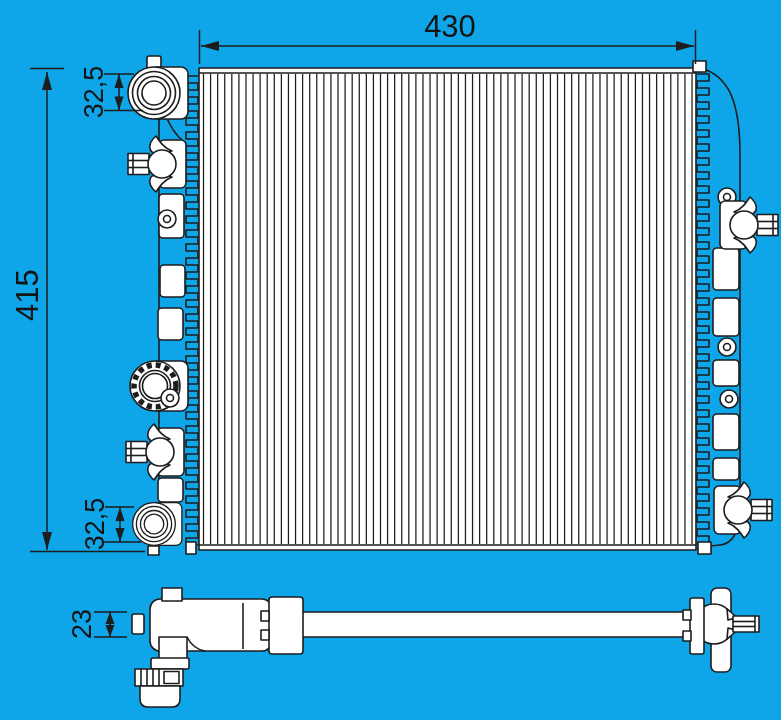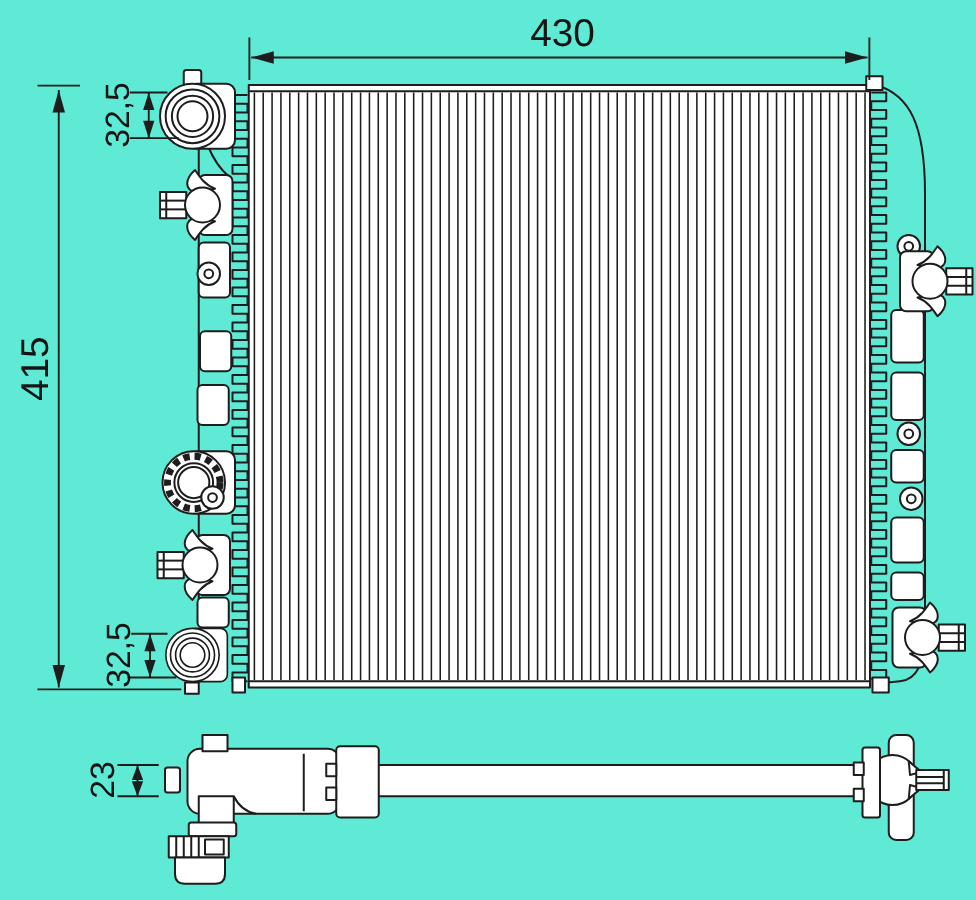--- a/index.html
+++ b/index.html
@@ -1,16 +1,16 @@
 <!DOCTYPE html>
 <html><head>
 <meta charset="utf-8">
 <style>
   html,body{margin:0;padding:0;background:#ffffff;}
-  .stage{width:781px;height:720px;background:#5eead4;position:relative;overflow:hidden;}
+  .stage{width:781px;height:720px;background:#0ea5e9;position:relative;overflow:hidden;}
   svg{display:block;}
   svg path, svg rect, svg circle, svg line{
     stroke:#1d1d1d; stroke-width:1.6; fill:none;
     stroke-linejoin:round; stroke-linecap:butt;
   }
   .w{fill:#ffffff;}
   .solid{fill:#1d1d1d; stroke:none;}
   .hatch line{stroke-width:1.25;}
   .dim line{stroke-width:1.5;}
   .knurl{stroke-width:5.5; stroke-dasharray:5 4; fill:none;}

